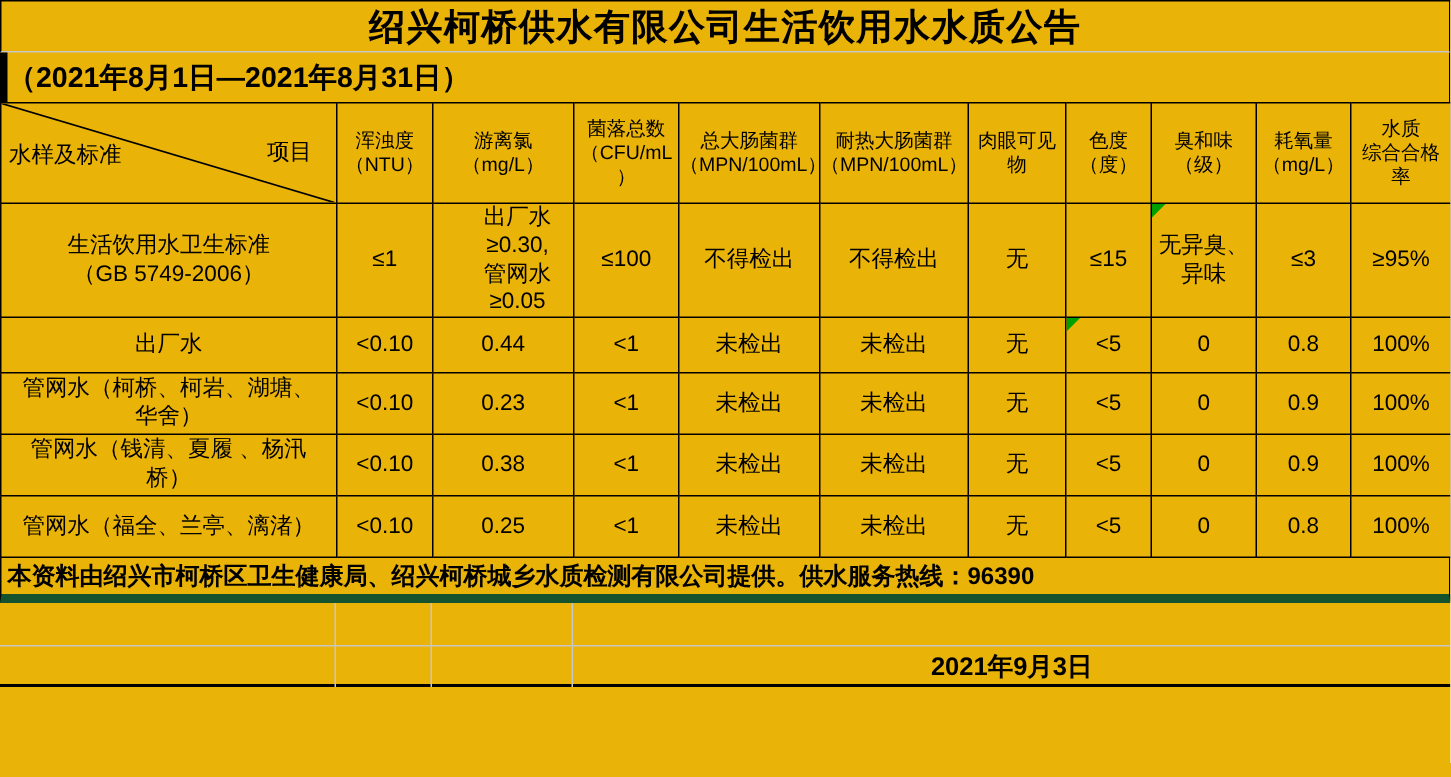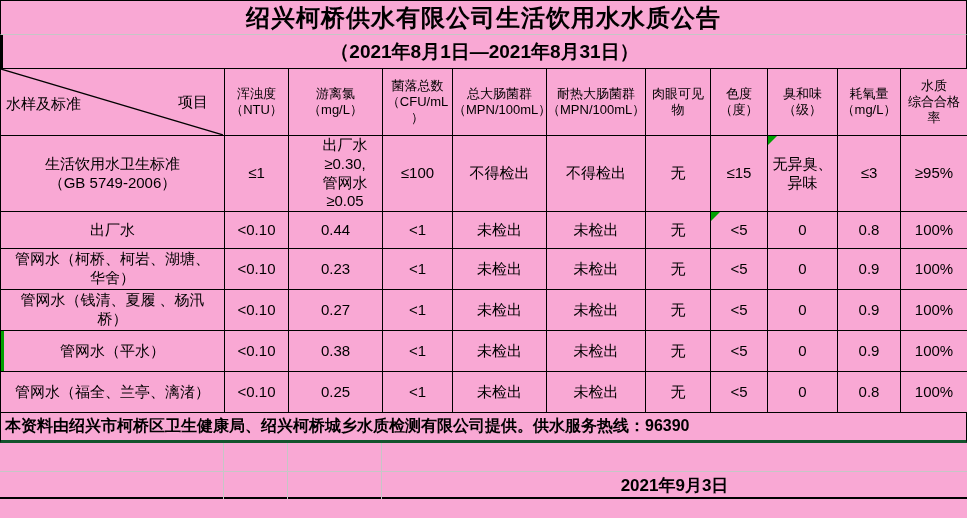--- a/index.html
+++ b/index.html
@@ -1,27 +1,27 @@
 <!DOCTYPE html>
 <html><head>
 <meta charset="utf-8">
 <style>
   * { margin:0; padding:0; box-sizing:border-box; }
   html,body { background:#fff; }
   body { font-family:"Liberation Sans","DejaVu Sans",sans-serif; color:#000; }
-  .page { position:relative; width:967px; height:518px; background:#f9a8d4; overflow:hidden; }
+  .page { position:relative; width:967px; height:518px; background:#eab308; overflow:hidden; }
 
   .title-row {
     height:35px; border:1px solid #000; border-bottom:1px solid #c6c6c6;
     display:flex; align-items:center; justify-content:center;
     font-size:24px; font-weight:bold; letter-spacing:1px;
   }
   .subtitle-row {
-    height:33px; border-left:3px solid #000000; border-right:1px solid #000;
-    display:flex; align-items:center; justify-content:center;
+    height:33px; border-left:5px solid #000000; border-right:1px solid #000;
+    display:flex; align-items:center; 
     font-size:19px; font-weight:bold;
   }
 
   table.main { width:967px; table-layout:fixed; border-collapse:collapse; }
   table.main td, table.main th {
     border:1px solid #000; text-align:center; vertical-align:middle;
     white-space:pre-line; overflow:hidden; font-weight:normal;
     font-size:15px; line-height:1.25; position:relative;
   }
   tr.r-h  td, tr.r-h th { height:67px; font-size:13px; }
@@ -37,21 +37,21 @@
   .rowlabel { font-size:15px; }
   .cell-left { text-align:left; font-size:13px; padding-left:19px; line-height:1.3; }
   .green-left { box-shadow: inset 3px 0 0 #00a000; }
 
   .tri {
     position:absolute; top:0; left:0; width:0; height:0; display:block;
     border-top:9px solid #00a000; border-right:9px solid transparent;
   }
 
   .note-row {
-    height:30px; border-left:1px solid #000; border-right:1px solid #000; border-bottom:3px solid #14532d;
+    height:30px; border-left:1px solid #000; border-right:1px solid #000; border-bottom:6px solid #14532d;
     display:flex; align-items:center; font-size:16px; font-weight:bold; padding-left:4px;
   }
 
   .footer-grid { position:relative; height:56px; border-bottom:2px solid #000; }
   .vline { position:absolute; top:0; width:1px; height:56px; background:#c6c6c6; }
   .hline { position:absolute; left:0; top:28px; width:967px; height:1px; background:#c6c6c6; }
   .sign-cell {
     position:absolute; left:382px; width:585px; height:28px; top:0;
     display:flex; align-items:center; justify-content:center;
     font-size:17px; font-weight:bold;
@@ -161,44 +161,31 @@
       <td>&lt;5</td>
       <td>0</td>
       <td>0.9</td>
       <td>100%</td>
     </tr>
 
     <tr class="r-m">
       <td class="rowlabel">管网水（钱清、夏履 、杨汛
 桥）</td>
       <td>&lt;0.10</td>
-      <td>0.27</td>
+      <td>0.38</td>
       <td>&lt;1</td>
       <td>未检出</td>
       <td>未检出</td>
       <td>无</td>
       <td>&lt;5</td>
       <td>0</td>
       <td>0.9</td>
       <td>100%</td>
     </tr>
 
-    <tr class="r-m">
-      <td class="rowlabel green-left">管网水（平水）</td>
-      <td>&lt;0.10</td>
-      <td>0.38</td>
-      <td>&lt;1</td>
-      <td>未检出</td>
-      <td>未检出</td>
-      <td>无</td>
-      <td>&lt;5</td>
-      <td>0</td>
-      <td>0.9</td>
-      <td>100%</td>
-    </tr>
 
     <tr class="r-m">
       <td class="rowlabel">管网水（福全、兰亭、漓渚）</td>
       <td>&lt;0.10</td>
       <td>0.25</td>
       <td>&lt;1</td>
       <td>未检出</td>
       <td>未检出</td>
       <td>无</td>
       <td>&lt;5</td>

